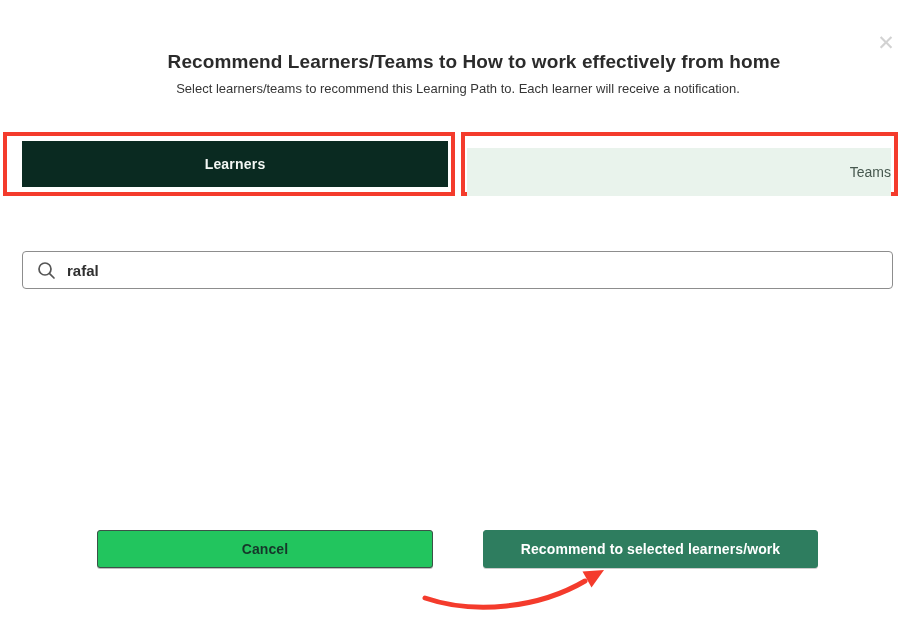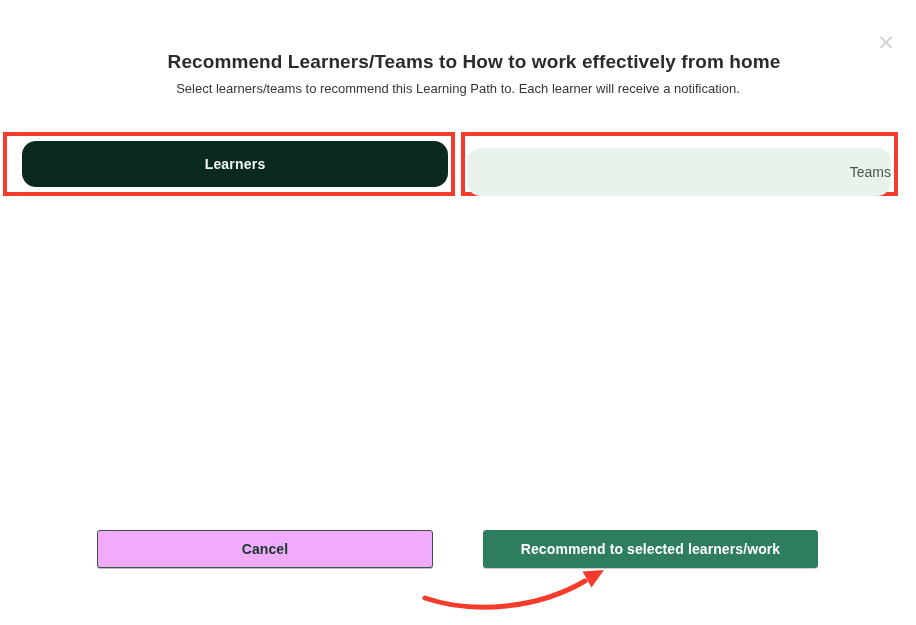--- a/index.html
+++ b/index.html
@@ -57,21 +57,21 @@
   .annot-teams    { left: 461px; top: 132px; width: 437px; height: 64px; }
   .tab {
     position: absolute;
     top: 141px;
     height: 46px;
     display: flex;
     align-items: center;
     justify-content: center;
     font-size: 14px;
     cursor: pointer;
-    border-radius: 14px;
+    border-radius: 0;
   }
   .tab-learners {
     left: 22px; width: 426px;
     background: #0a2a21;
     color: #f3f7f4;
     font-weight: 700;
     letter-spacing: 0.2px;
   }
   .tab-teams {
     left: 467px; top: 148px; width: 424px; height: 48px;
@@ -160,21 +160,21 @@
     align-items: center;
     justify-content: center;
     font-size: 14px;
     font-weight: 700;
     border-radius: 3px;
     cursor: pointer;
     letter-spacing: 0.1px;
   }
   .btn-cancel {
     left: 97px; width: 336px;
-    background: #f0abfc;
+    background: #22c55e;
     border: 1px solid #3c5148;
     color: #16372a;
     box-shadow: 0 1px 0 rgba(0,0,0,0.25);
   }
   .btn-submit {
     left: 483px; width: 335px;
     background: #2e7d5f;
     border: 1px solid #2e7d5f;
     color: #ffffff;
     box-shadow: 0 1px 0 rgba(0,0,0,0.2);
@@ -200,20 +200,27 @@
   <div class="annot-box annot-teams"></div>
 
   <div class="tab tab-learners">
     <span>Learners</span>
   </div>
 
   <div class="tab tab-teams">
     <span>Teams</span>
   </div>
 
+  <div class="search-wrap">
+    <svg width="19" height="19" viewBox="0 0 19 19">
+      <circle cx="8" cy="8" r="6" fill="none" stroke="#555555" stroke-width="1.7"></circle>
+      <line x1="12.6" y1="12.6" x2="17" y2="17" stroke="#555555" stroke-width="1.7" stroke-linecap="round"></line>
+    </svg>
+    <input class="search-input" type="text" value="rafal" style="">
+  </div>
 
 
   <div class="btn btn-cancel">
     <span>Cancel</span>
   </div>
 
   <div class="btn btn-submit">
     <span>Recommend to selected learners/work</span>
   </div>
 

